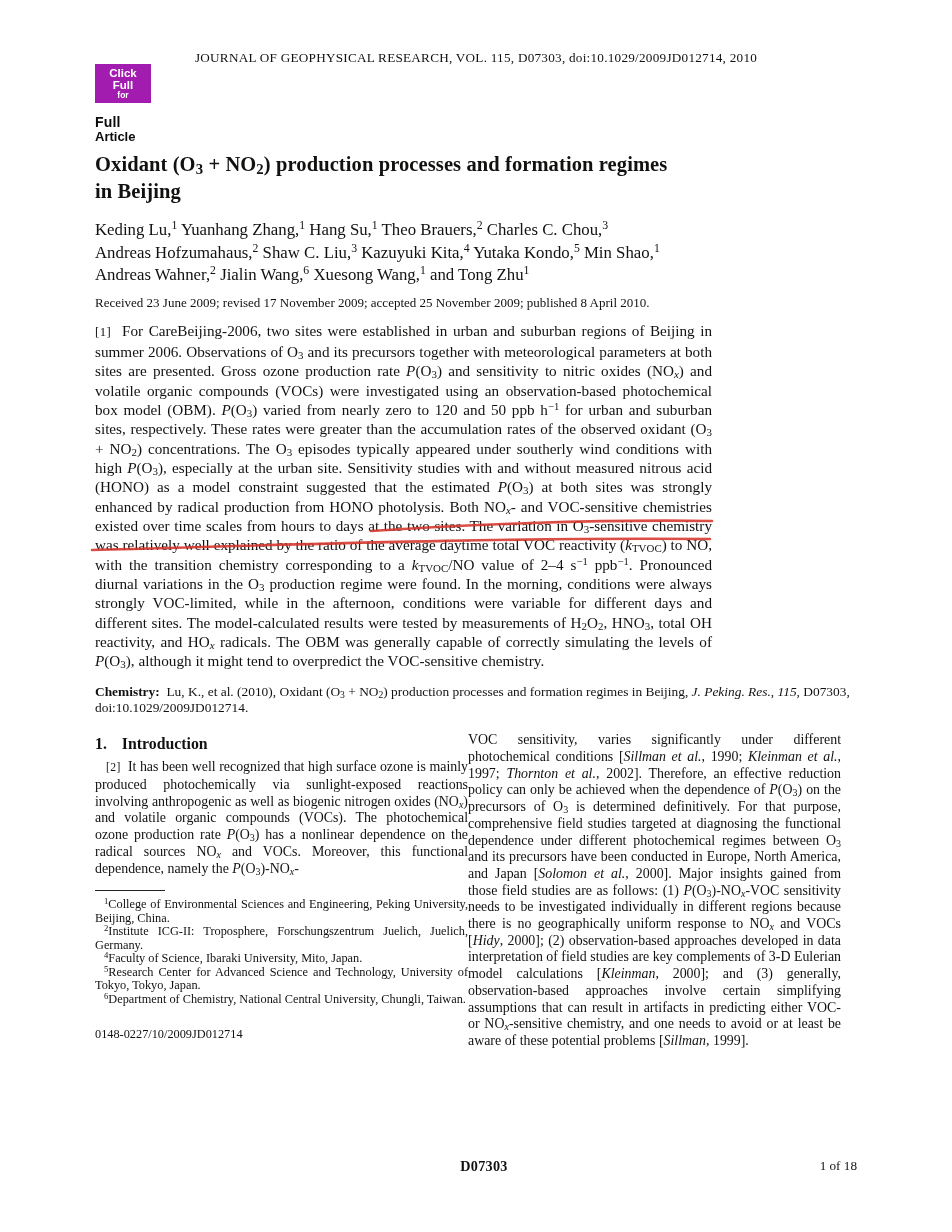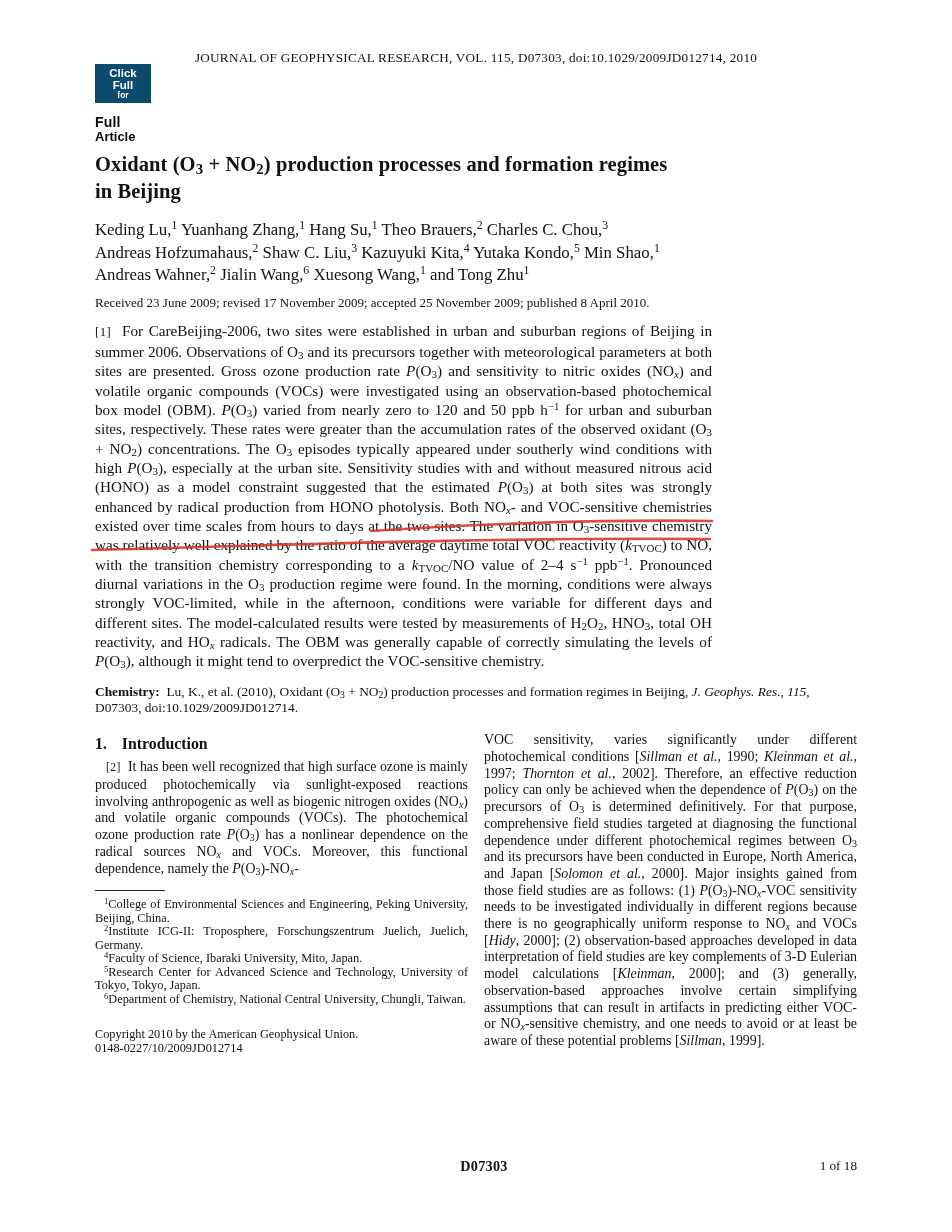--- a/index.html
+++ b/index.html
@@ -13,21 +13,21 @@
   .content { position: relative; margin: 0 95px; width: 762px; }
 
   .journal-line {
     padding-top: 50px; text-align: center;
     font-size: 13.2px; line-height: 15px; letter-spacing: 0.25px; white-space: nowrap;
   }
 
   
   .badge { position: absolute; left: 95px; top: 64px; width: 56px; display: block; text-decoration: none; cursor: pointer; }
   .badge-top {
-    display: block; background: #0c4a6e; color: #ffffff; text-align: center;
+    display: block; background: #a21caf; color: #ffffff; text-align: center;
     padding: 4px 0 3px; font-family: "Liberation Sans", sans-serif;
   }
   .b-big  { display: block; font-weight: bold; font-size: 11.5px; line-height: 11.5px; }
   .b-small{ display: block; font-weight: bold; font-size: 8.5px;  line-height: 9px; }
   .badge-bottom { display: block; padding-top: 12px; font-family: "Liberation Sans", sans-serif; color: #0a0a0a; }
   .b-full    { display: block; font-weight: bold; font-size: 14px; line-height: 14.5px; letter-spacing: 0.2px; }
   .b-article { display: block; font-weight: bold; font-size: 13px; line-height: 14px; }
 
   .title {
     margin: 86px 0 0; font-size: 20.5px; font-weight: bold;
@@ -35,21 +35,21 @@
   }
   .authors { margin-top: 14px; font-size: 16.8px; line-height: 22.5px; width: 700px; }
   .received { margin-top: 9px; font-size: 13px; line-height: 14px; }
 
   .abstract {
     margin: 11px 0 0; width: 617px;
     font-size: 15.2px; line-height: 19.35px; text-align: justify;
   }
   .citation { margin: 13px 0 0; width: 762px; font-size: 13.4px; line-height: 16.8px; }
 
-  .columns { display: flex; gap: 16px; margin-top: 15px; }
+  .columns { display: flex; margin-top: 15px; }
   .col { width: 373px; font-size: 13.9px; line-height: 16.7px; text-align: justify; }
 
   .section-heading { margin: 2px 0 6px; font-size: 15.8px; line-height: 19px; font-weight: bold; }
   .sec-title { margin-left: 15px; }
   .body-text { margin: 0; }
   .indent-first { text-indent: 11px; }
 
   .fn-rule { width: 70px; border: 0; border-top: 1.3px solid #222; margin: 13px 0 7px; }
   .footnotes { font-size: 12.3px; line-height: 13.5px; text-align: justify; font-family: Liberation Serif, serif; }
   .footnotes p { margin: 0; text-indent: 9px; }
@@ -92,42 +92,41 @@
     <div class="journal-line">JOURNAL OF GEOPHYSICAL RESEARCH, VOL. 115, D07303, doi:10.1029/2009JD012714, 2010</div>
 
     <h1 class="title">Oxidant (O<sub>3</sub> + NO<sub>2</sub>) production processes and formation regimes<br>in Beijing</h1>
 
     <div class="authors">Keding Lu,<sup>1</sup> Yuanhang Zhang,<sup>1</sup> Hang Su,<sup>1</sup> Theo Brauers,<sup>2</sup> Charles C. Chou,<sup>3</sup><br>Andreas Hofzumahaus,<sup>2</sup> Shaw C. Liu,<sup>3</sup> Kazuyuki Kita,<sup>4</sup> Yutaka Kondo,<sup>5</sup> Min Shao,<sup>1</sup><br>Andreas Wahner,<sup>2</sup> Jialin Wang,<sup>6</sup> Xuesong Wang,<sup>1</sup> and Tong Zhu<sup>1</sup></div>
 
     <div class="received">Received 23 June 2009; revised 17 November 2009; accepted 25 November 2009; published 8 April 2010.</div>
 
     <p class="abstract"><span class="pnum">[1]</span>&nbsp; For CareBeijing-2006, two sites were established in urban and suburban regions of Beijing in summer 2006. Observations of O<sub>3</sub> and its precursors together with meteorological parameters at both sites are presented. Gross ozone production rate <i>P</i>(O<sub>3</sub>) and sensitivity to nitric oxides (NO<sub><i>x</i></sub>) and volatile organic compounds (VOCs) were investigated using an observation-based photochemical box model (OBM). <i>P</i>(O<sub>3</sub>) varied from nearly zero to 120 and 50 ppb h<sup>−1</sup> for urban and suburban sites, respectively. These rates were greater than the accumulation rates of the observed oxidant (O<sub>3</sub> + NO<sub>2</sub>) concentrations. The O<sub>3</sub> episodes typically appeared under southerly wind conditions with high <i>P</i>(O<sub>3</sub>), especially at the urban site. Sensitivity studies with and without measured nitrous acid (HONO) as a model constraint suggested that the estimated <i>P</i>(O<sub>3</sub>) at both sites was strongly enhanced by radical production from HONO photolysis. Both NO<sub><i>x</i></sub>- and VOC-sensitive chemistries existed over time scales from hours to days at the two sites. The variation in O<sub>3</sub>-sensitive chemistry was relatively well explained by the ratio of the average daytime total VOC reactivity (<i>k</i><sub>TVOC</sub>) to NO, with the transition chemistry corresponding to a <i>k</i><sub>TVOC</sub>/NO value of 2–4 s<sup>−1</sup> ppb<sup>−1</sup>. Pronounced diurnal variations in the O<sub>3</sub> production regime were found. In the morning, conditions were always strongly VOC-limited, while in the afternoon, conditions were variable for different days and different sites. The model-calculated results were tested by measurements of H<sub>2</sub>O<sub>2</sub>, HNO<sub>3</sub>, total OH reactivity, and HO<sub><i>x</i></sub> radicals. The OBM was generally capable of correctly simulating the levels of <i>P</i>(O<sub>3</sub>), although it might tend to overpredict the VOC-sensitive chemistry.</p>
 
-    <p class="citation"><b>Chemistry:</b> Lu, K., et al. (2010), Oxidant (O<sub>3</sub> + NO<sub>2</sub>) production processes and formation regimes in Beijing, <i>J. Geophys. Res.</i>, <i>115</i>, D07303, doi:10.1029/2009JD012714.</p>
+    <p class="citation"><b>Chemistry:</b> Lu, K., et al. (2010), Oxidant (O<sub>3</sub> + NO<sub>2</sub>) production processes and formation regimes in Beijing, <i>J. Peking. Res.</i>, <i>115</i>, D07303, doi:10.1029/2009JD012714.</p>
 
     <div class="columns">
 
       <div class="col">
         <h2 class="section-heading">
           <span>1.</span><span class="sec-title">Introduction</span>
         </h2>
         <p class="body-text indent-first"><span class="pnum">[2]</span>&nbsp; It has been well recognized that high surface ozone is mainly produced photochemically via sunlight-exposed reactions involving anthropogenic as well as biogenic nitrogen oxides (NO<sub><i>x</i></sub>) and volatile organic compounds (VOCs). The photochemical ozone production rate <i>P</i>(O<sub>3</sub>) has a nonlinear dependence on the radical sources NO<sub><i>x</i></sub> and VOCs. Moreover, this functional dependence, namely the <i>P</i>(O<sub>3</sub>)-NO<sub><i>x</i></sub>-</p>
 
         <hr class="fn-rule">
 
         <div class="footnotes">
           <p><sup>1</sup>College of Environmental Sciences and Engineering, Peking University, Beijing, China.</p>
           <p><sup>2</sup>Institute ICG-II: Troposphere, Forschungszentrum Juelich, Juelich, Germany.</p>
           <p><sup>4</sup>Faculty of Science, Ibaraki University, Mito, Japan.</p>
           <p><sup>5</sup>Research Center for Advanced Science and Technology, University of Tokyo, Tokyo, Japan.</p>
           <p><sup>6</sup>Department of Chemistry, National Central University, Chungli, Taiwan.</p>
         </div>
 
         <div class="copyright">
-          <div>Copyright 2010 by the American Geophysical Union.</div>
           <div>0148-0227/10/2009JD012714</div>
         </div>
       </div>
 
       <div class="col">
         <p class="body-text">VOC sensitivity, varies significantly under different photochemical conditions [<i>Sillman et al.</i>, 1990; <i>Kleinman et al.</i>, 1997; <i>Thornton et al.</i>, 2002]. Therefore, an effective reduction policy can only be achieved when the dependence of <i>P</i>(O<sub>3</sub>) on the precursors of O<sub>3</sub> is determined definitively. For that purpose, comprehensive field studies targeted at diagnosing the functional dependence under different photochemical regimes between O<sub>3</sub> and its precursors have been conducted in Europe, North America, and Japan [<i>Solomon et al.</i>, 2000]. Major insights gained from those field studies are as follows: (1) <i>P</i>(O<sub>3</sub>)-NO<sub><i>x</i></sub>-VOC sensitivity needs to be investigated individually in different regions because there is no geographically uniform response to NO<sub><i>x</i></sub> and VOCs [<i>Hidy</i>, 2000]; (2) observation-based approaches developed in data interpretation of field studies are key complements of 3-D Eulerian model calculations [<i>Kleinman</i>, 2000]; and (3) generally, observation-based approaches involve certain simplifying assumptions that can result in artifacts in predicting either VOC- or NO<sub><i>x</i></sub>-sensitive chemistry, and one needs to avoid or at least be aware of these potential problems [<i>Sillman</i>, 1999].</p>
       </div>
 
     </div>
   </div>

